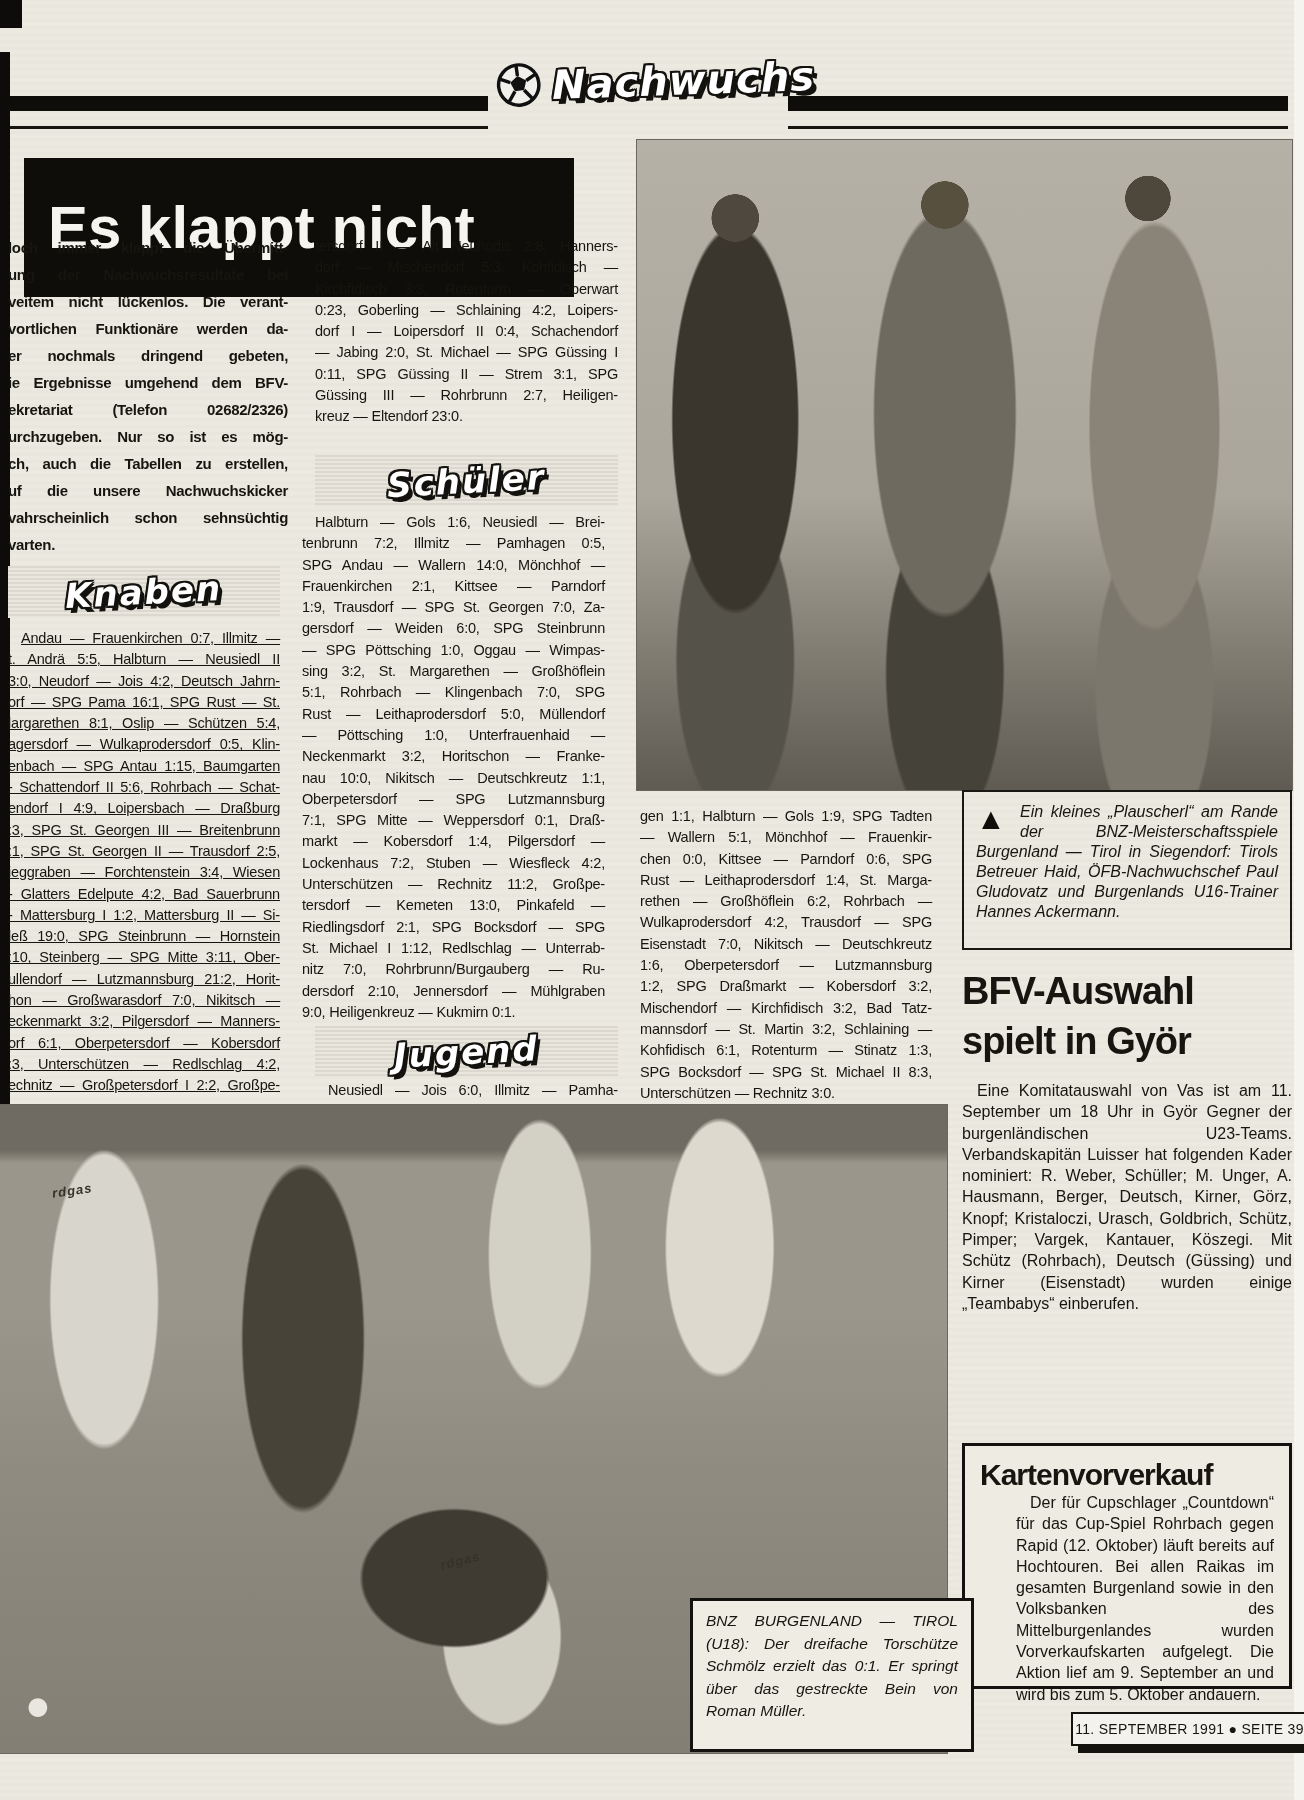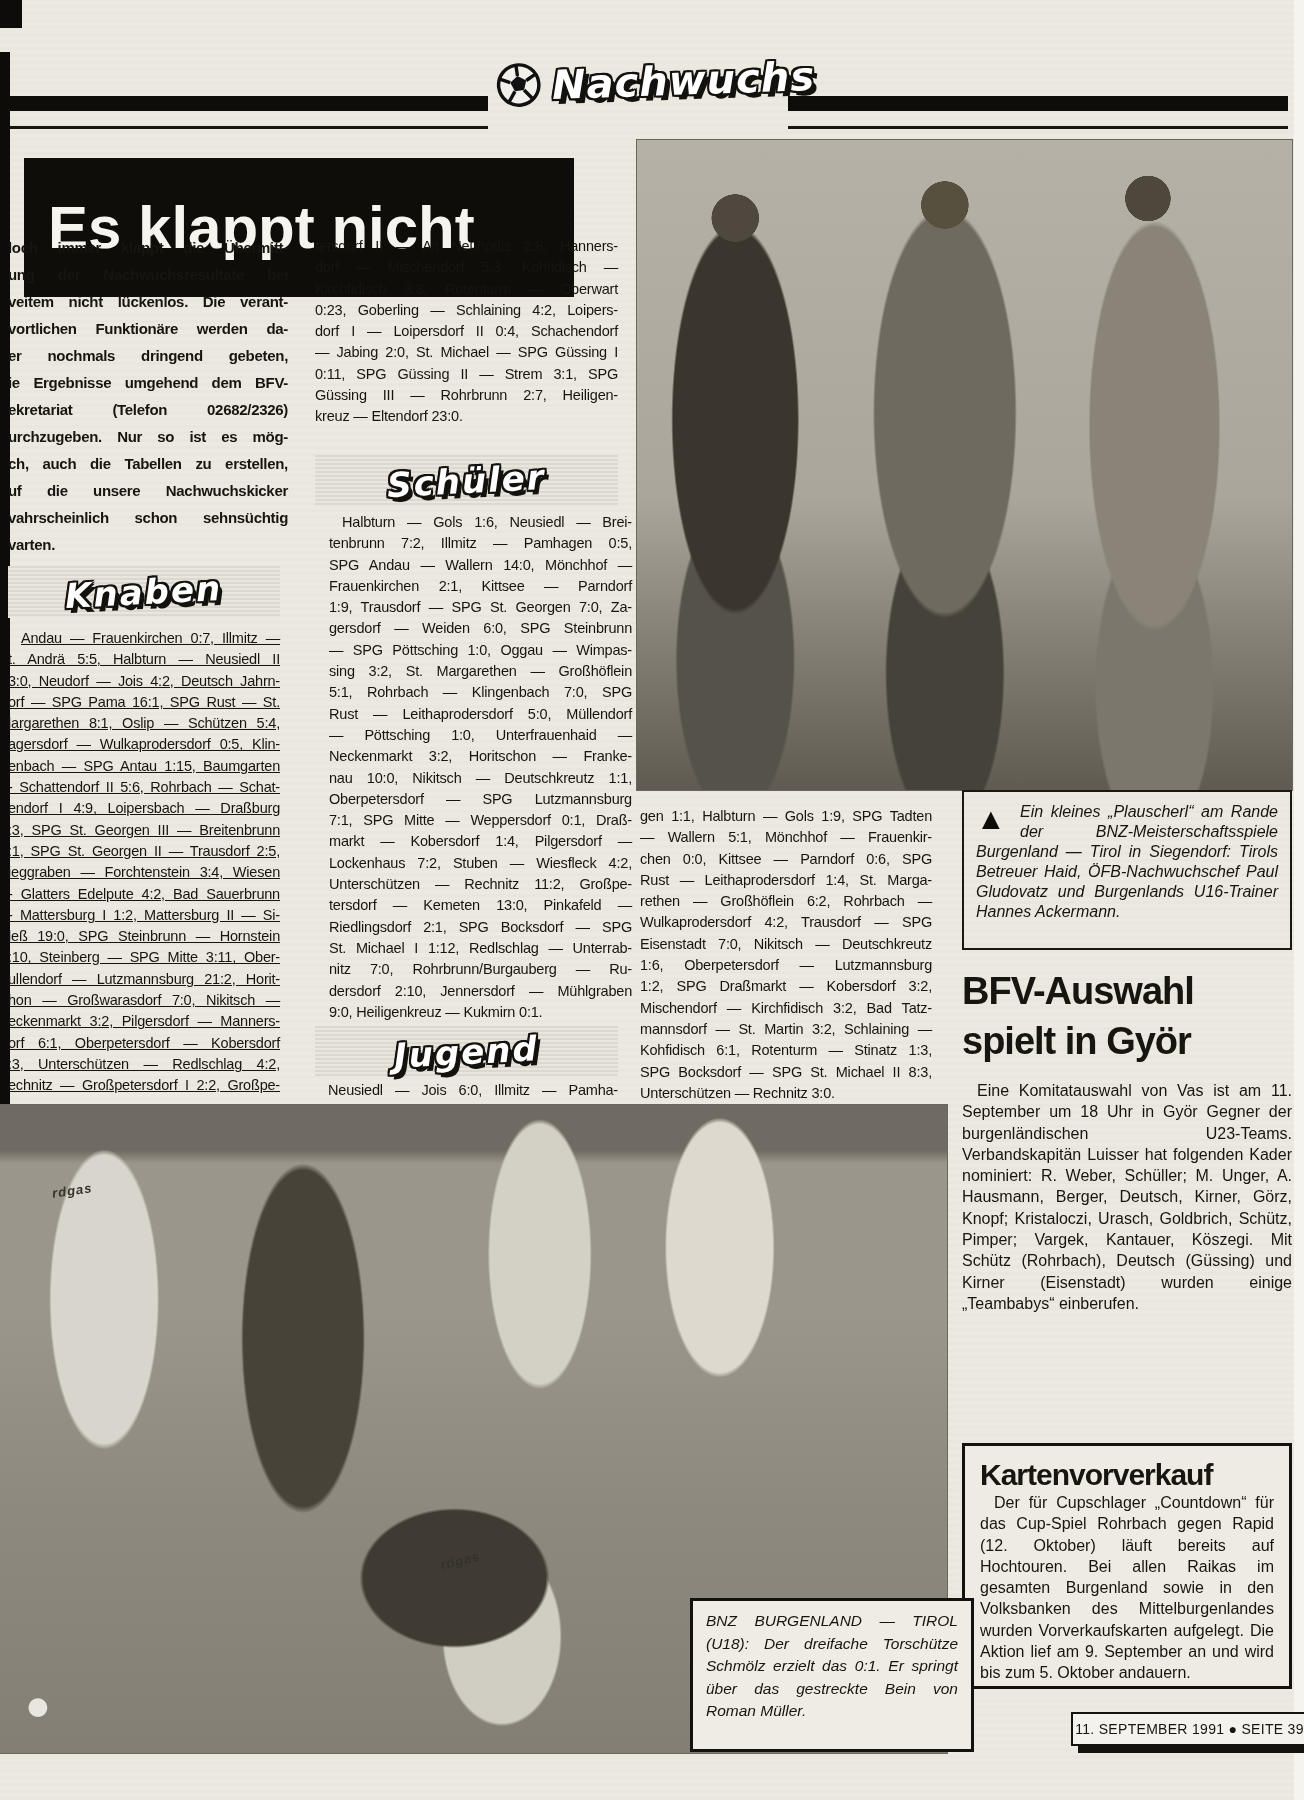--- a/index.html
+++ b/index.html
@@ -98,21 +98,21 @@
   }
   .right-col{left:962px; top:1080px; width:330px;}
   .para{font-size:16px; line-height:21.3px; text-align:justify; text-indent:15px; margin:0 0 11px 0;}
   .karten-box{
     left:962px; top:1443px; width:330px; height:246px; box-sizing:border-box;
     border:3px solid #14120e; padding:10px 15px; background:#eeebe3;
   }
   .karten-headline{
     font-weight:900; font-size:30px; letter-spacing:-1px; margin:2px 0 0 0;
   }
-  .karten-body{font-size:16px; line-height:21.3px; text-align:justify; text-indent:14px;}
+  .karten-body{font-size:16px; line-height:21.3px; text-align:justify; text-indent:14px;margin-left:36px;}
   .caption-bottom-box{
     left:690px; top:1598px; width:284px; height:154px; box-sizing:border-box;
     border:3px solid #14120e; background:#efece4; padding:9px 13px;
     font-style:italic; font-size:15.5px; line-height:22.5px; text-align:justify;
   }
   .footer-box{
     left:1071px; top:1712px; width:237px; height:34px; box-sizing:border-box;
     border:2px solid #15130e; background:#f4f2ec; box-shadow:7px 7px 0 #15130e;
     display:flex; align-items:center; justify-content:center;
     font-size:14px; letter-spacing:0.3px; white-space:nowrap;
@@ -202,21 +202,21 @@
       <div class="line">dorf I — Loipersdorf II 0:4, Schachendorf</div>
       <div class="line">— Jabing 2:0, St. Michael — SPG Güssing I</div>
       <div class="line">0:11, SPG Güssing II — Strem 3:1, SPG</div>
       <div class="line">Güssing III — Rohrbrunn 2:7, Heiligen-</div>
       <div class="line line-last">kreuz — Eltendorf 23:0.</div>
     </div>
 
   <div class="abs band" style="left:315px; top:455px; width:303px;">
     <span class="bubble">Schüler</span>
   </div>
-  <div class="abs results indent-first" style="left:329px; top:512px; width:303px;">
+  <div class="abs results indent-first" style="left:302px; top:512px; width:303px;">
       <div class="line">Halbturn — Gols 1:6, Neusiedl — Brei-</div>
       <div class="line">tenbrunn 7:2, Illmitz — Pamhagen 0:5,</div>
       <div class="line">SPG Andau — Wallern 14:0, Mönchhof —</div>
       <div class="line">Frauenkirchen 2:1, Kittsee — Parndorf</div>
       <div class="line">1:9, Trausdorf — SPG St. Georgen 7:0, Za-</div>
       <div class="line">gersdorf — Weiden 6:0, SPG Steinbrunn</div>
       <div class="line">— SPG Pöttsching 1:0, Oggau — Wimpas-</div>
       <div class="line">sing 3:2, St. Margarethen — Großhöflein</div>
       <div class="line">5:1, Rohrbach — Klingenbach 7:0, SPG</div>
       <div class="line">Rust — Leithaprodersdorf 5:0, Müllendorf</div>

